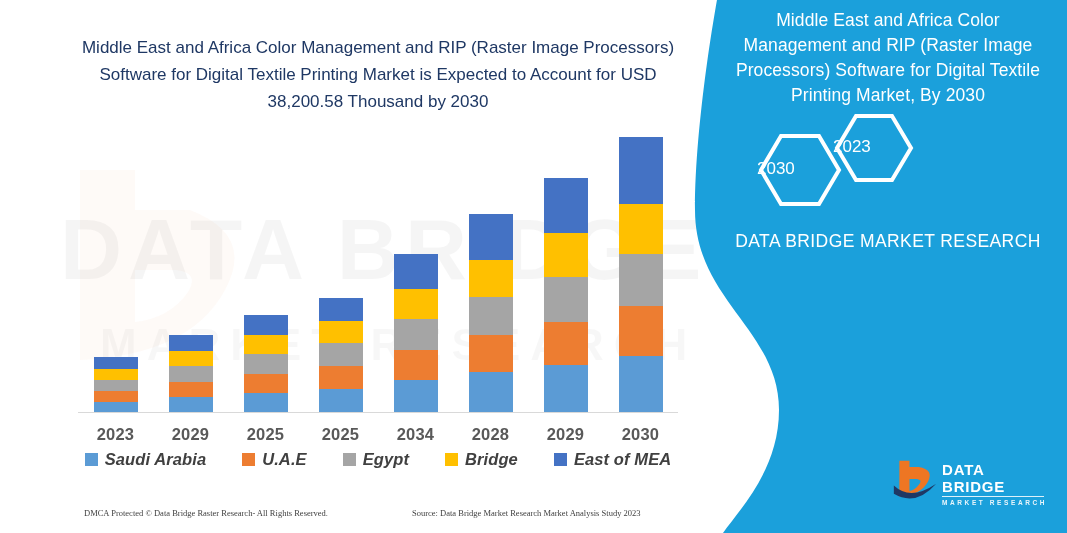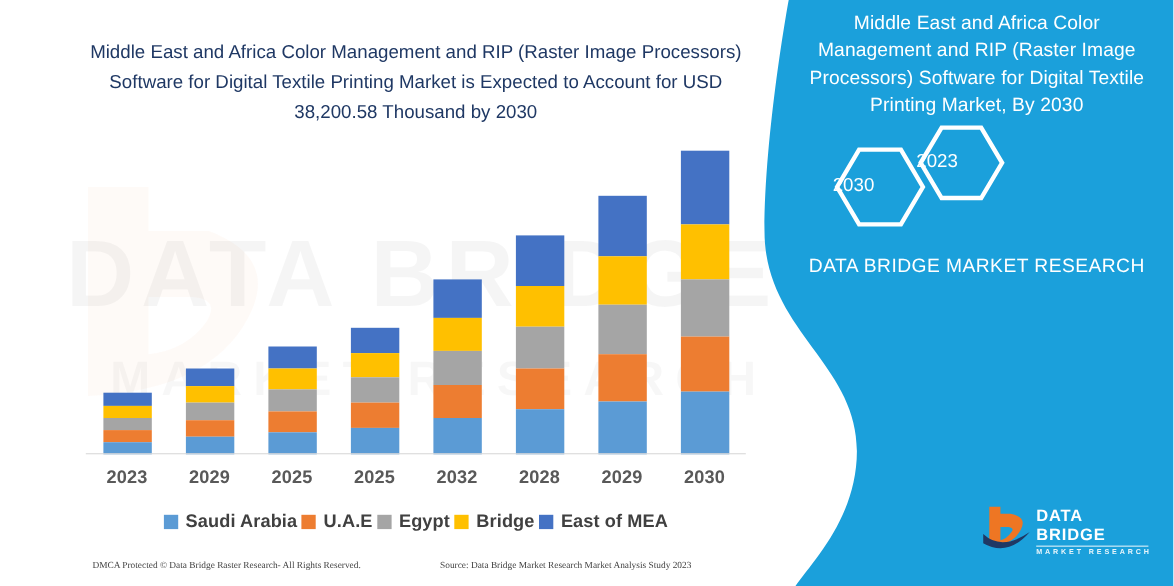--- a/index.html
+++ b/index.html
@@ -82,37 +82,37 @@
     position:absolute;left:78px;top:425px;width:600px;
     display:flex;
   }
   .xlab{
     flex:1 1 0;text-align:center;
     color:#595959;font-size:16.5px;font-weight:700;letter-spacing:.2px;
   }
 
   
   .legend{
-    position:absolute;left:78px;top:460px;width:600px;height:28px;
-    display:flex;align-items:center;justify-content:center;gap:4px;
+    position:absolute;left:78px;top:445px;width:600px;height:28px;
+    display:flex;align-items:center;justify-content:center;gap:36px;font-style:italic;
   }
   .leg-item{display:flex;align-items:center;gap:7px;}
   .leg-swatch{width:13px;height:13px;display:block;}
   .leg-text{color:#404040;font-size:16.5px;font-weight:700;letter-spacing:.1px;}
 
   
   .footer{
     position:absolute;left:0;top:508px;width:720px;height:22px;
   }
   .foot-l{
     position:absolute;left:84px;top:0;
     color:#3f3f3f;font-family:"Liberation Serif", serif;font-size:8.5px;
   }
   .foot-r{
-    position:absolute;left:400px;top:0;
+    position:absolute;left:412px;top:0;
     color:#3f3f3f;font-family:"Liberation Serif", serif;font-size:8.5px;
   }
 
   
   .watermark{
     position:absolute;left:0;top:0;width:720px;height:533px;
     pointer-events:none;overflow:hidden;
   }
   .wm-text{
     position:absolute;left:60px;top:200px;width:700px;
@@ -219,21 +219,21 @@
         </div>
       </div>
   </div>
   <div class="axis-line"></div>
 
   <div class="xlabels" id="xlabels">
       <div class="xlab">2023</div>
       <div class="xlab">2029</div>
       <div class="xlab">2025</div>
       <div class="xlab">2025</div>
-      <div class="xlab">2032</div>
+      <div class="xlab">2034</div>
       <div class="xlab">2028</div>
       <div class="xlab">2029</div>
       <div class="xlab">2030</div>
     </div>
 
   <div class="legend" id="legend">
       <div class="leg-item">
         <span class="leg-swatch" style="background: rgb(91, 155, 213);"></span>
         <span class="leg-text">Saudi Arabia</span>
       </div>

